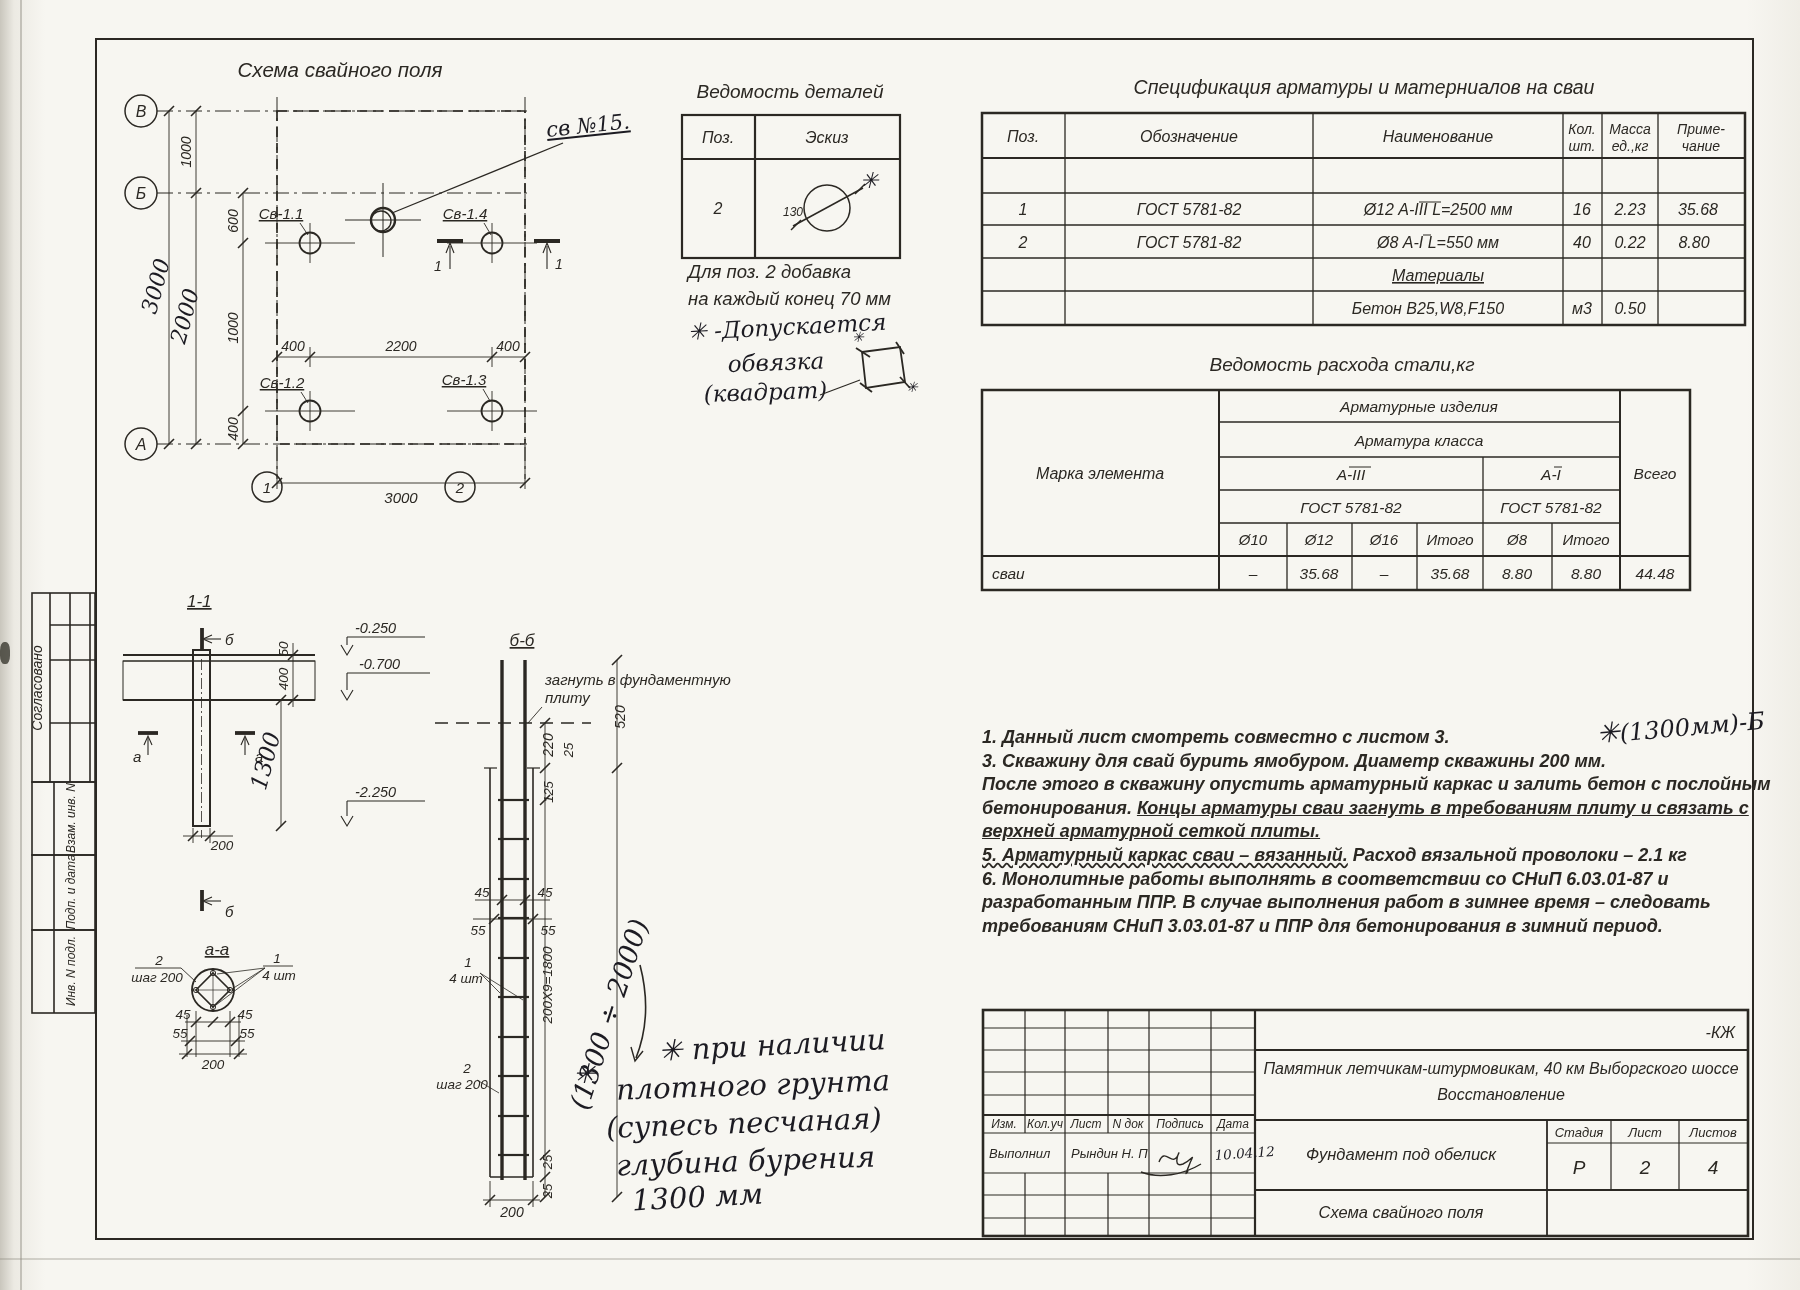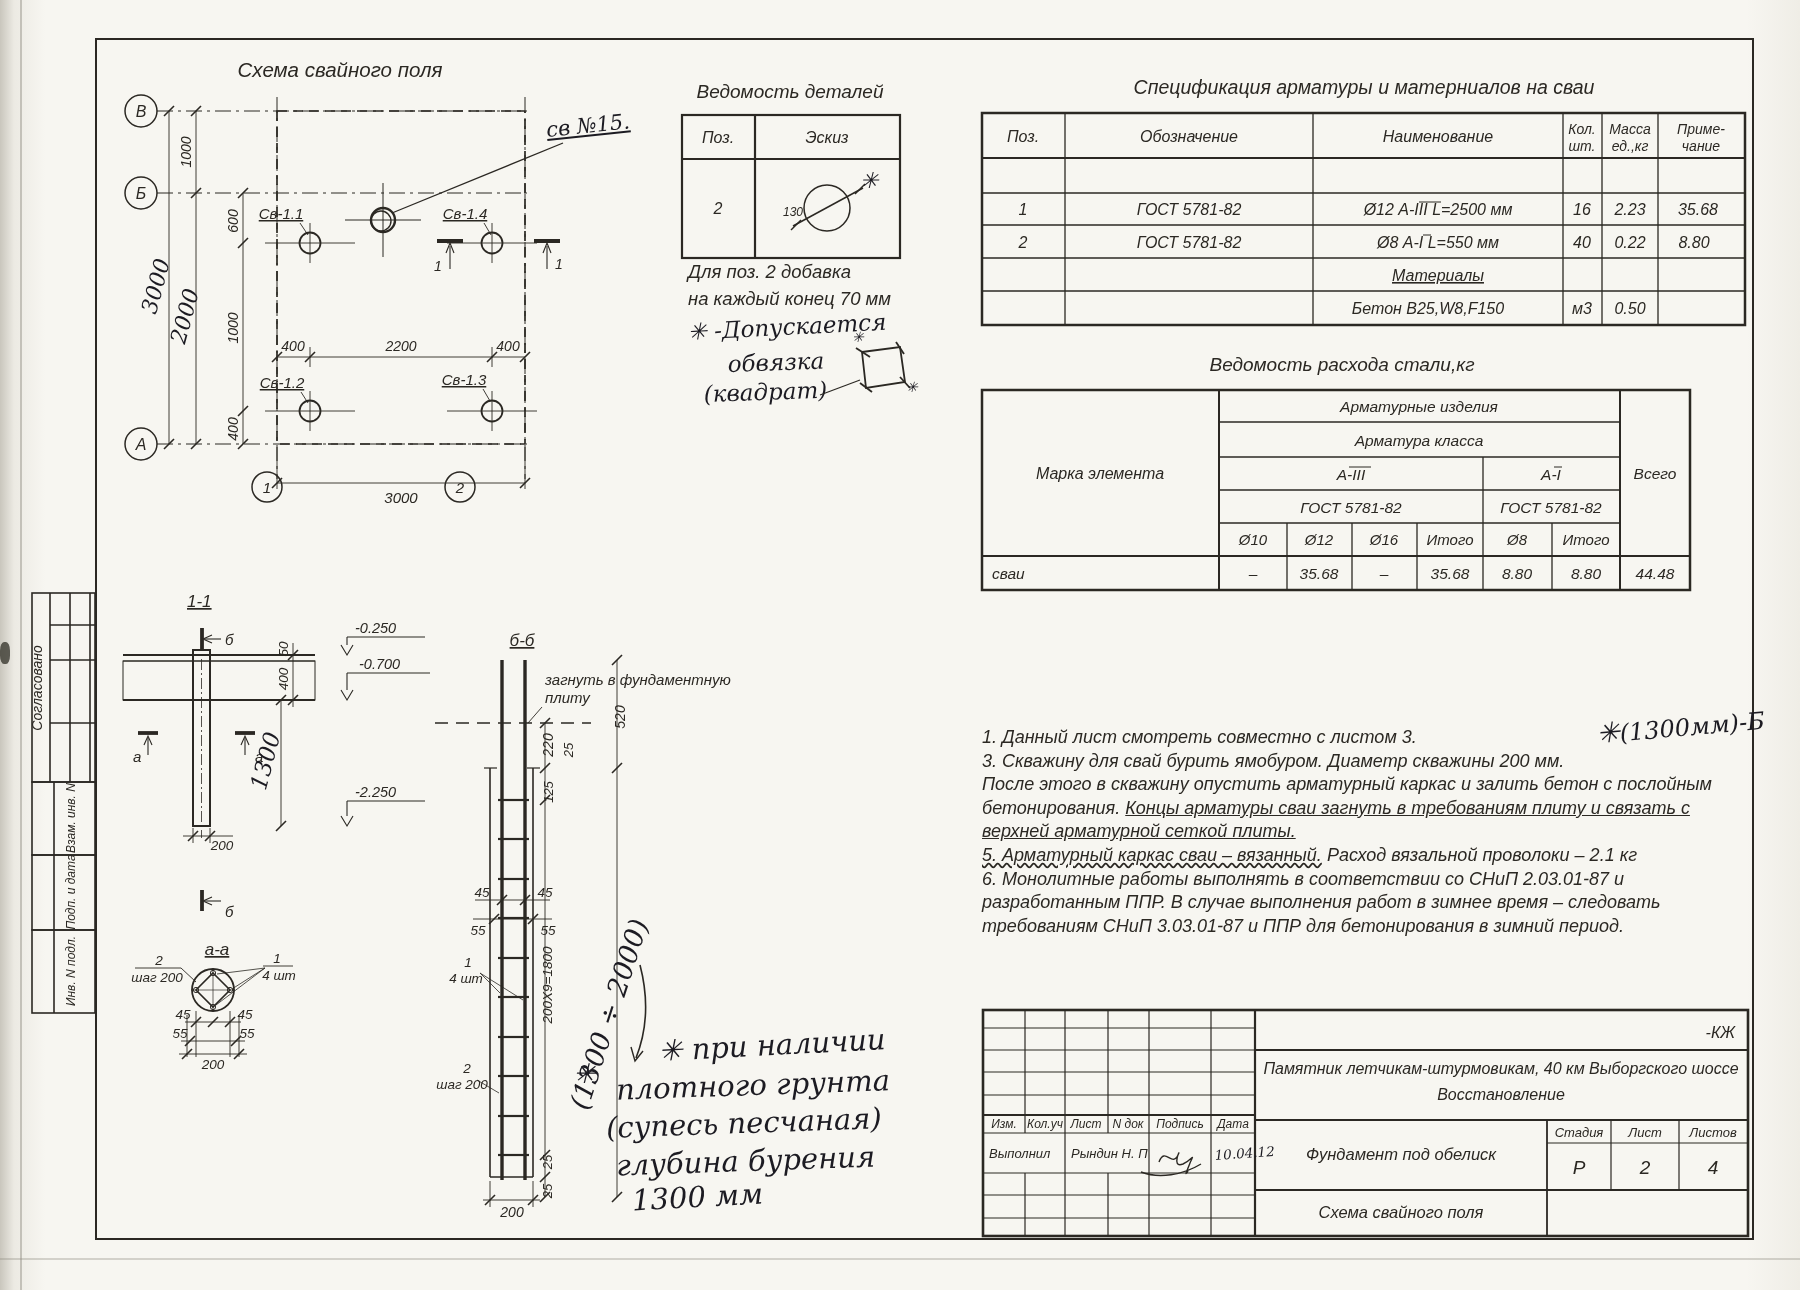--- a/index.html
+++ b/index.html
@@ -1,20 +1,20 @@
 <!DOCTYPE html>
 <html><head>
 <meta charset="utf-8">
 <style>
   html,body{margin:0;padding:0;background:#d9d6ce;}
   #stage{position:relative;width:1800px;height:1290px;overflow:hidden;
          background:linear-gradient(90deg,#c9c6bd 0px,#eceae3 14px,#f7f6f1 45px,#f7f6f1 97%,#efede6 100%);
          font-family:"Liberation Sans",sans-serif;color:#2b2823;}
   .abs{position:absolute;}
-  .t{font-style:italic;color:#2b2823;}
+  .t{font-style:italic;color:#2b2823;font-weight:bold;}
   .script{font-family:"DejaVu Serif",serif;font-style:italic;color:#1c1b22;}
   .frame{position:absolute;border:2.2px solid #2b2823;}
   svg{position:absolute;overflow:visible;}
   svg text{font-family:"Liberation Sans",sans-serif;font-style:italic;fill:#2b2823;}
   svg text.script{font-family:"DejaVu Serif",serif;fill:#1c1b22;}
   svg line,svg path,svg rect,svg circle,svg polyline{stroke:#2b2823;fill:none;}
   .u{text-decoration:underline;}
   .uw{text-decoration:underline;text-decoration-style:wavy;}
   .note-line{white-space:nowrap;}
   .scanline{position:absolute;background:#8f8b81;opacity:.45;}
@@ -296,21 +296,21 @@
     <text font-size="15.5" text-anchor="middle" x="673" y="227">44.48</text>
   </svg>
 
   <div class="abs t" style="left:982px;top:726px;font-size:18px;line-height:23.6px;">
     <div class="note-line"><span>1. Данный лист смотреть совместно с листом 3.</span><span class="u"></span><span></span></div>
     <div class="note-line"><span>3. Скважину для свай бурить ямобуром. Диаметр скважины 200 мм.</span><span class="u"></span><span></span></div>
     <div class="note-line"><span>После этого в скважину опустить арматурный каркас и залить бетон с послойным</span><span class="u"></span><span></span></div>
     <div class="note-line"><span>бетонирования. </span><span class="u">Концы арматуры сваи загнуть в требованиям плиту и связать с</span><span></span></div>
     <div class="note-line"><span></span><span class="u">верхней арматурной сеткой плиты.</span><span></span></div>
     <div class="note-line"><span></span><span class="uw">5. Арматурный каркас сваи – вязанный.</span><span> Расход вязальной проволоки – 2.1 кг</span></div>
-    <div class="note-line"><span>6. Монолитные работы выполнять в соответствии со СНиП 2.03.01-87 и</span><span class="u"></span><span></span></div>
+    <div class="note-line"><span>6. Монолитные работы выполнять в соответствии со СНиП 6.03.01-87 и</span><span class="u"></span><span></span></div>
     <div class="note-line"><span>разработанным ППР. В случае выполнения работ в зимнее время – следовать</span><span class="u"></span><span></span></div>
     <div class="note-line"><span>требованиям СНиП 3.03.01-87 и ППР для бетонирования в зимний период.</span><span class="u"></span><span></span></div>
   </div>
 
   <div class="abs script" style="left:1596px;top:710px;transform:rotate(-5deg);white-space:nowrap;">
     <span style="font-size:28px;">✳</span><span style="font-size:24px;">(1300мм)-Б</span>
   </div>
 
   <svg style="left:95px;top:545px;" width="700" height="700" viewBox="0 0 700 700">
     <defs>

